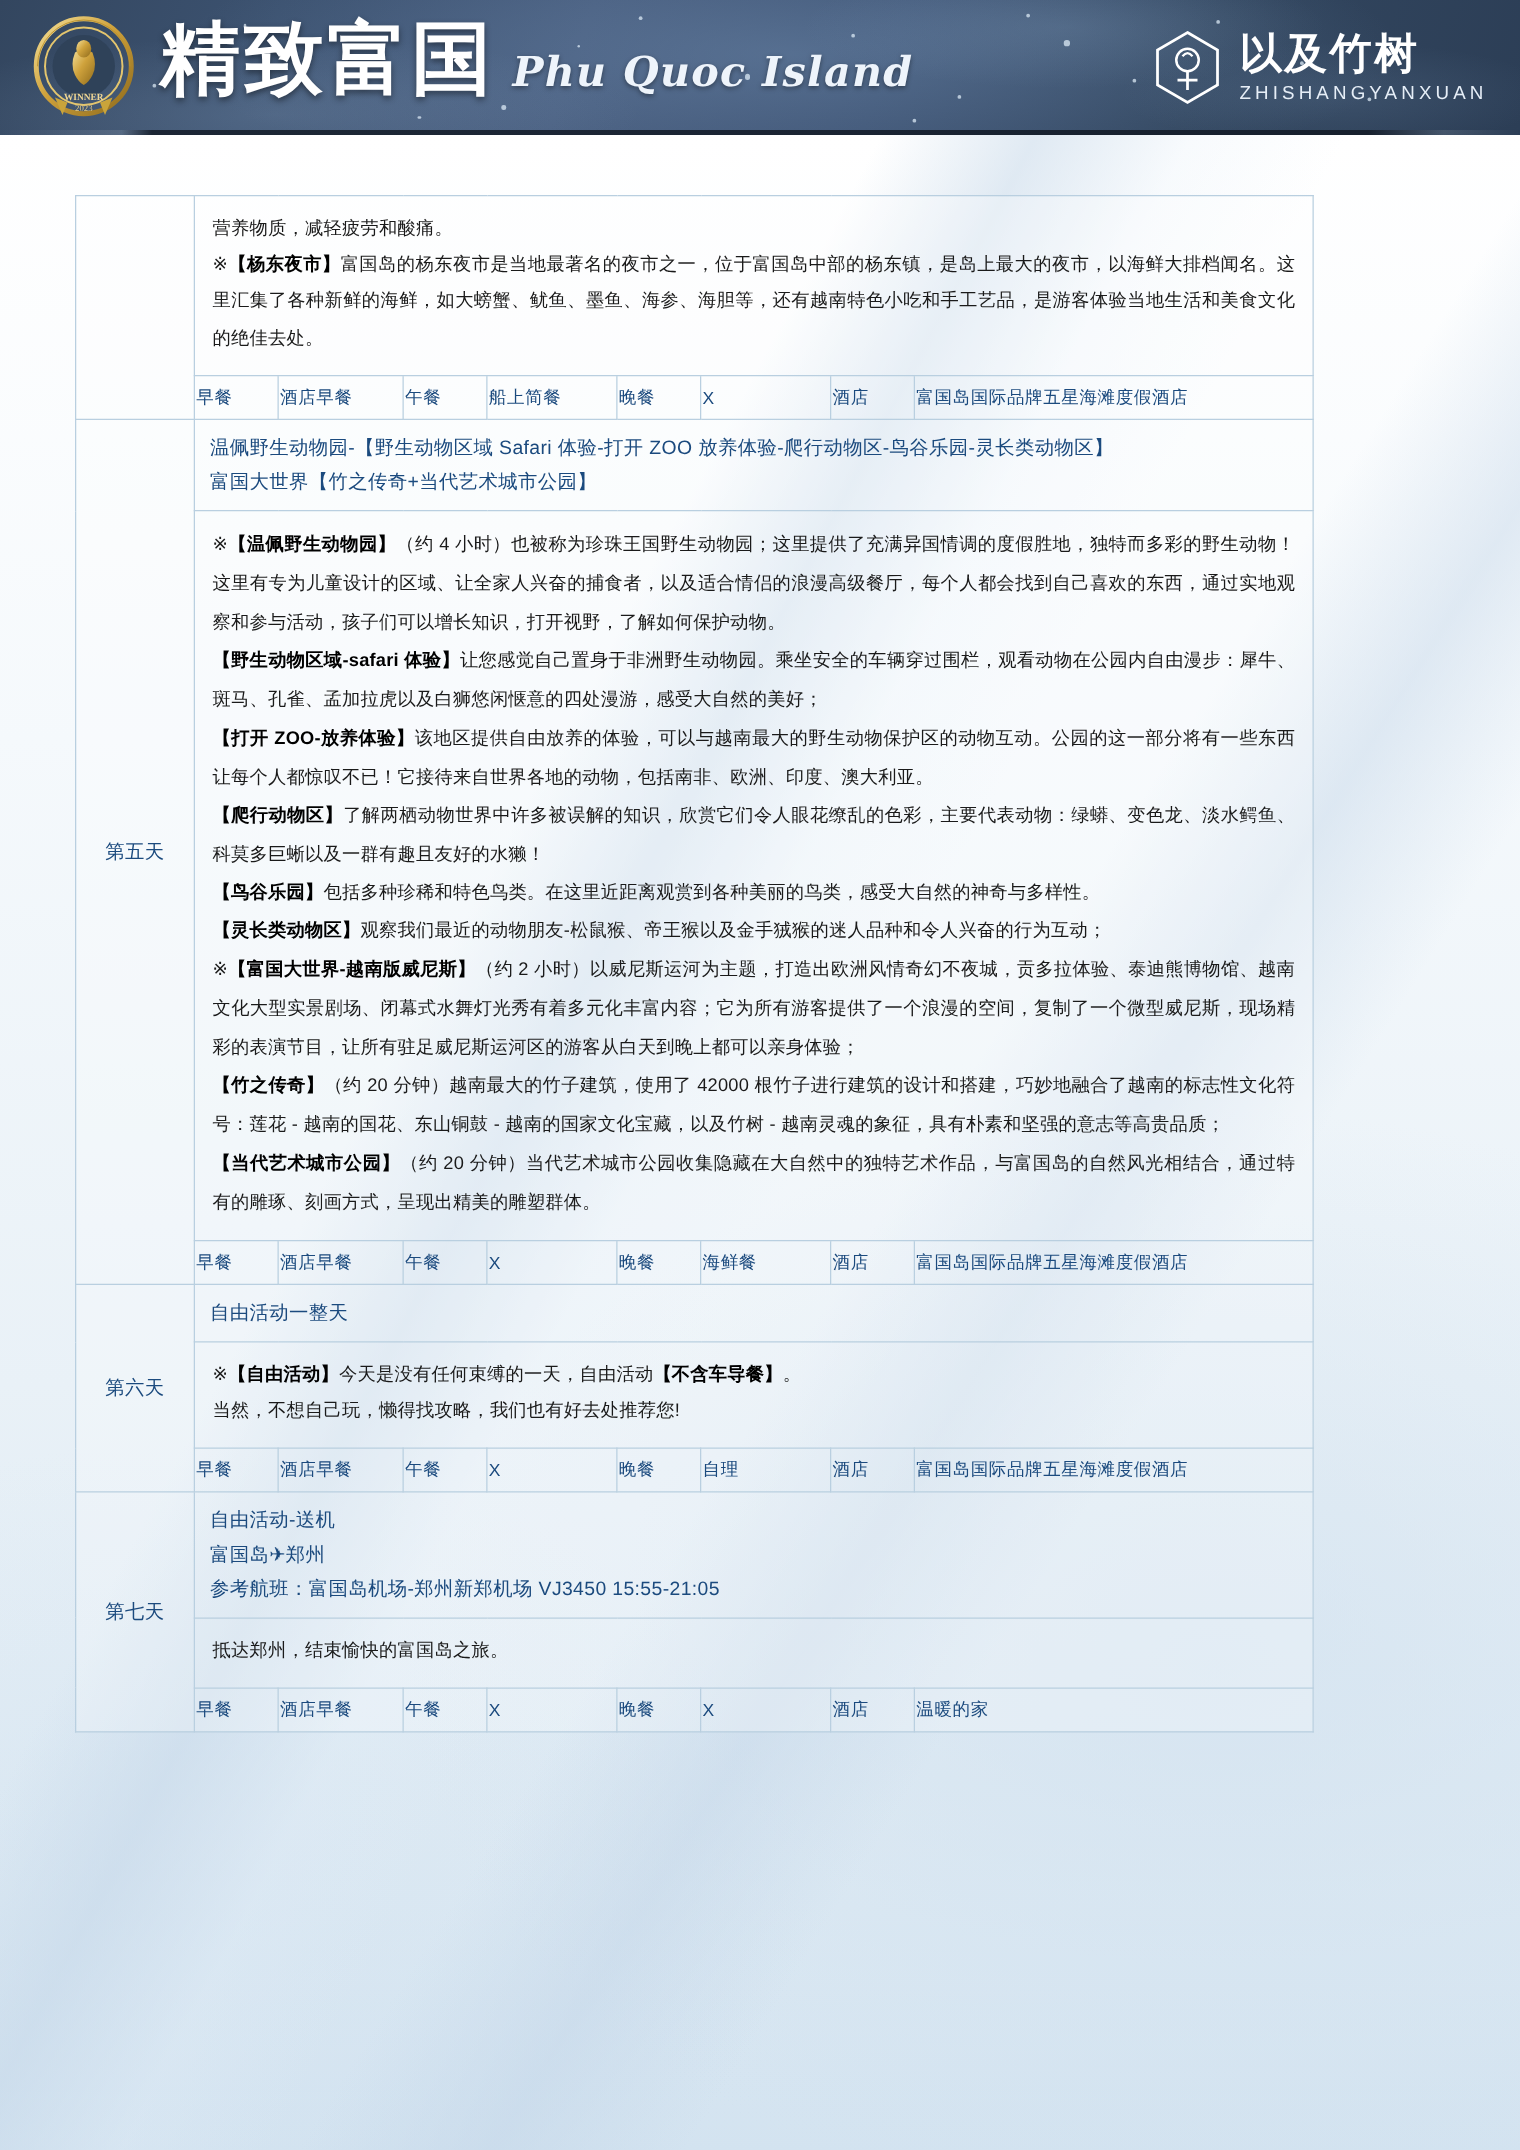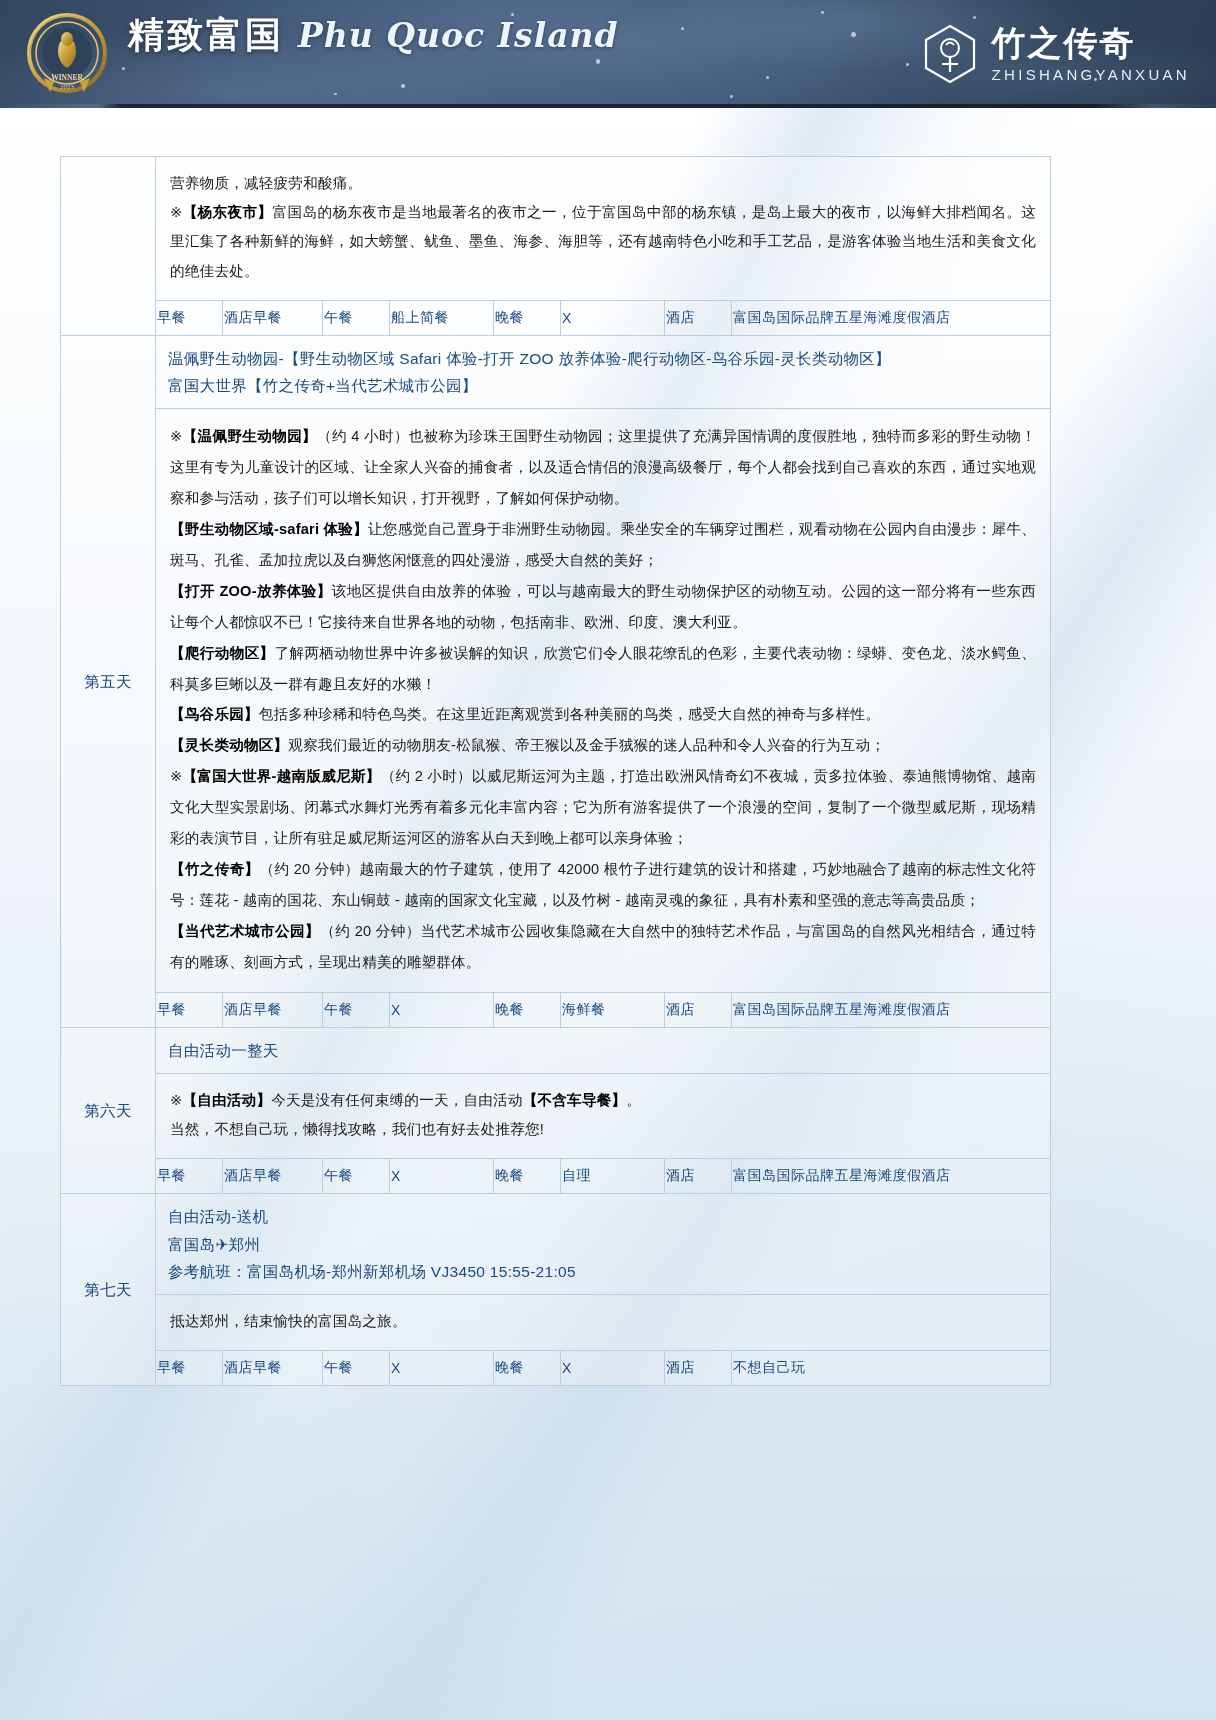--- a/index.html
+++ b/index.html
@@ -47,21 +47,21 @@
   }
   .medal svg { display:block; }
 
   
   .title-zone {
     position:absolute; left:128px; top:16px;
     display:flex; align-items:baseline; gap:14px;
   }
   .cn-title {
     font-family:Liberation Serif, serif;
-    font-size:36px; font-weight:bold; color:#ffffff;
+    font-size:64px; font-weight:bold; color:#ffffff;
     letter-spacing:3px;
     line-height:1;
     text-shadow:0 2px 5px rgba(0,0,0,.45);
   }
   .en-title {
     font-family:"DejaVu Serif","Liberation Serif",serif;
     font-style:italic;
     font-size:33px; color:#eef4fb; font-weight:bold;
     letter-spacing:1px;
     text-shadow:0 1px 4px rgba(0,0,0,.4);
@@ -203,21 +203,21 @@
   </div>
 
   <div class="brand">
     <svg class="brand-mark" viewBox="0 0 56 60">
       <path d="M28 2 L52 16 L52 44 L28 58 L4 44 L4 16 Z" fill="none" stroke="#ffffff" stroke-width="2.2"></path>
       <circle cx="28" cy="24" r="9" fill="none" stroke="#ffffff" stroke-width="2"></circle>
       <path d="M28 33 L28 48 M20 40 L36 40" stroke="#ffffff" stroke-width="2.2" fill="none"></path>
       <path d="M24 21 q4 -5 8 0" stroke="#ffffff" stroke-width="1.8" fill="none"></path>
     </svg>
     <span class="brand-text">
-      <span class="brand-cn">竹之传奇</span>
+      <span class="brand-cn">以及竹树</span>
       <span class="brand-en">ZHISHANGYANXUAN</span>
     </span>
   </div>
 </div>
 
 <div class="page">
   <div class="page-bg"></div>
 
   <div class="tbl-wrap">
     <table class="itin">
@@ -316,18 +316,18 @@
             </td>
           </tr>
           <tr class="meal-row">
             <td class="m1">早餐</td>
             <td class="m2">酒店早餐</td>
             <td class="m3">午餐</td>
             <td class="m4">X</td>
             <td class="m5">晚餐</td>
             <td class="m6">X</td>
             <td class="m7">酒店</td>
-            <td class="m8">不想自己玩</td>
+            <td class="m8">温暖的家</td>
           </tr>
         </tbody>
     </table>
   </div>
 </div>
 
 </body></html>

